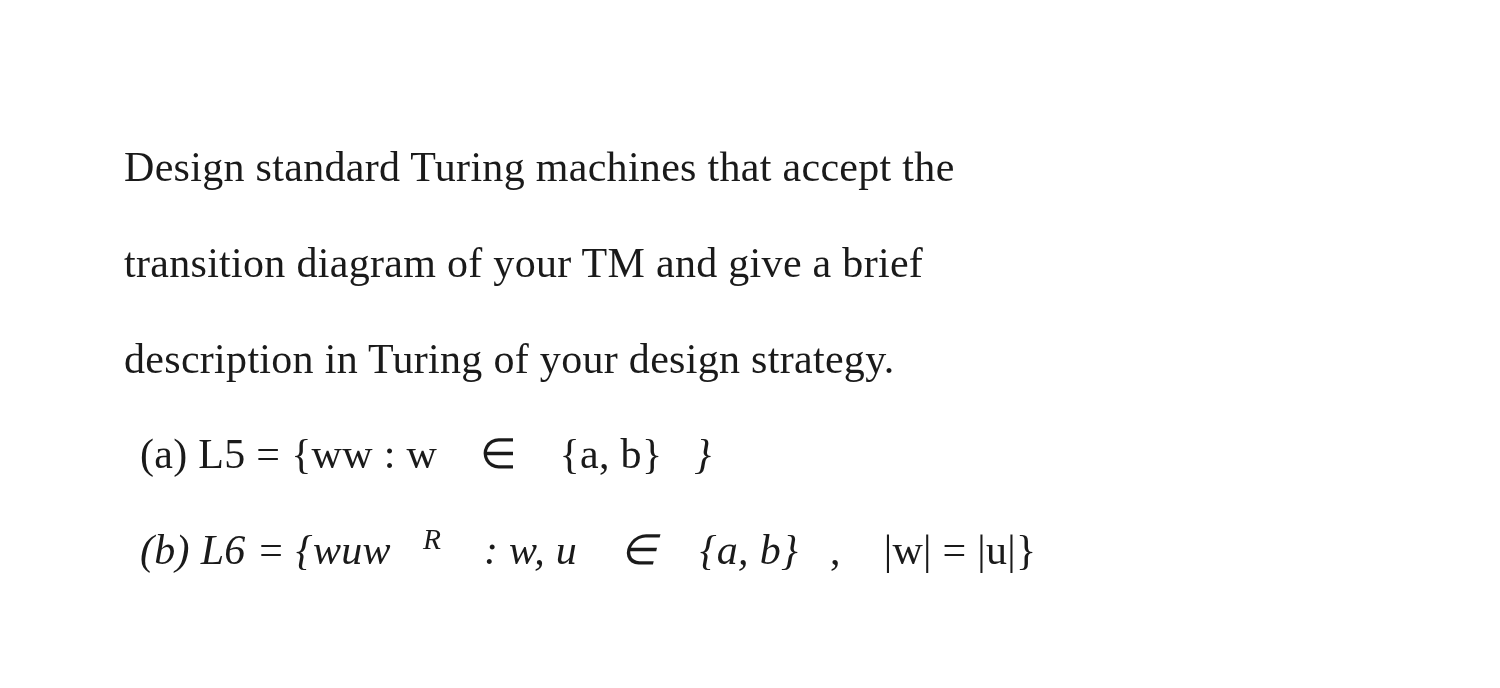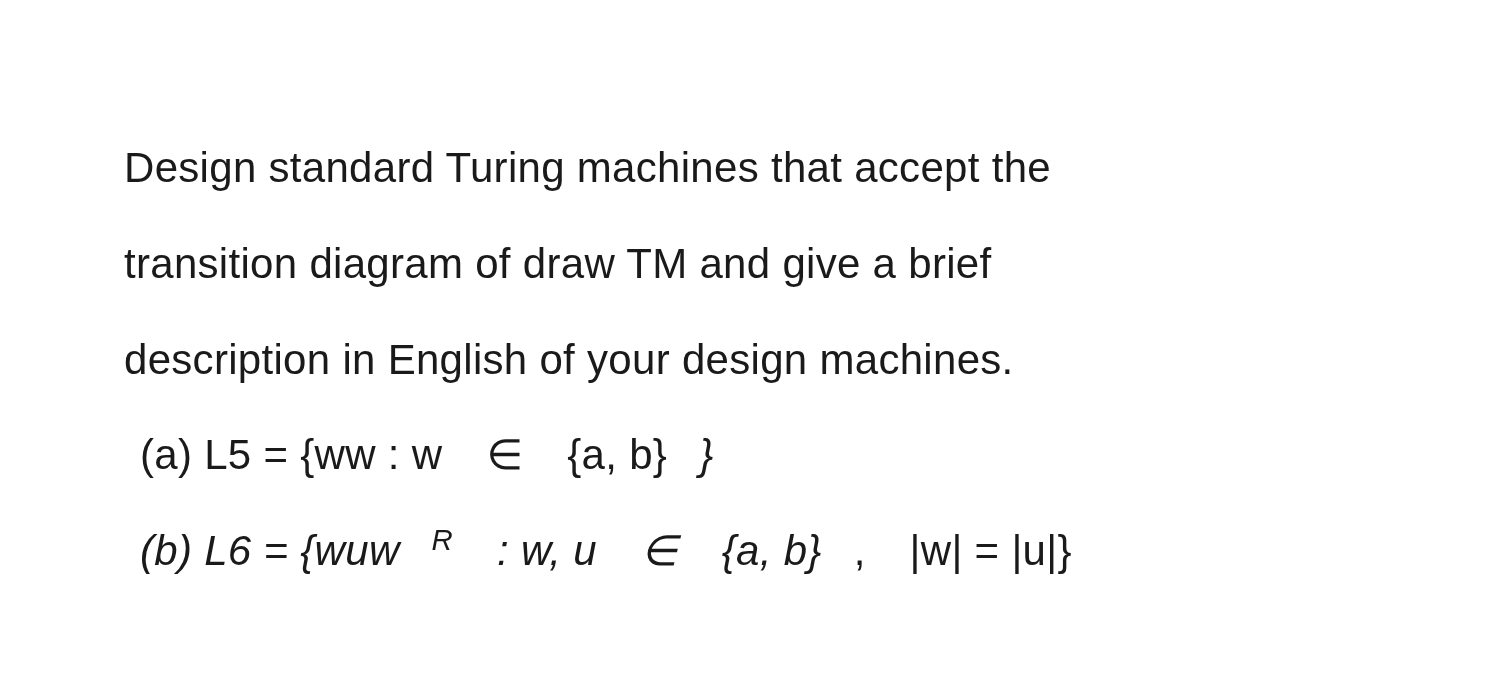--- a/index.html
+++ b/index.html
@@ -1,18 +1,19 @@
 <!DOCTYPE html>
 <html><head>
   <meta charset="utf-8">
   <style>
     * {
       margin: 16px;
       padding: 0;
       box-sizing: border-box;
+      font-family: Liberation Serif, serif;
     }
     body {
       width: 1500px;
       height: 688px;
       background: #ffffff;
       font-family: -apple-system, BlinkMacSystemFont, "Segoe UI", Helvetica, Arial, sans-serif;
       padding: 80px 60px 40px 60px;
       color: #1a1a1a;
     }
     .content {
@@ -34,22 +35,22 @@
       font-size: 0.7em;
       vertical-align: super;
       line-height: 0;
     }
   </style>
 </head>
 <body>
 
 <div class="content">
   <span class="line">Design standard Turing machines that accept the</span>
-  <span class="line">transition diagram of draw TM and give a brief</span>
-  <span class="line">description in English of your design machines.</span>
+  <span class="line">transition diagram of your TM and give a brief</span>
+  <span class="line">description in Turing of your design strategy.</span>
 
   <span class="line part-a">
     <span>(a) L5 = {ww : w </span><span>∈</span><span> {a, b}</span><span class="italic">}</span>
   </span>
 
   <span class="line part-b">
     <span class="italic">(b) L6 = {wuw</span><span class="super">R</span><span class="italic"> : w, u </span><span class="italic">∈</span><span class="italic"> {a, b}</span><span>, </span><span>|w| = |u|}</span>
   </span>
 </div>
 

